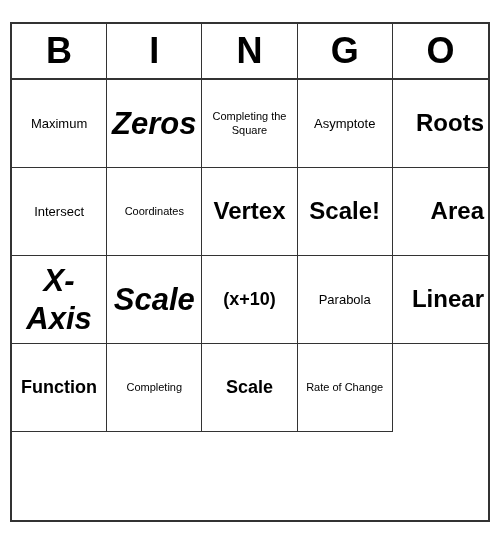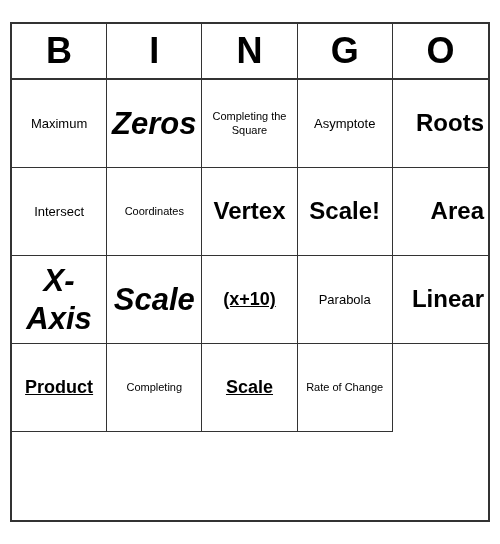--- a/index.html
+++ b/index.html
@@ -79,21 +79,20 @@
     }
 
     .size-lg {
       font-size: 24px;
       font-weight: bold;
     }
 
     .size-md {
       font-size: 18px;
       font-weight: bold;
-      text-decoration: underline;
     }
 
     .size-sm {
       font-size: 13px;
     }
 
     .size-xs {
       font-size: 11px;
     }
   </style>
@@ -148,21 +147,21 @@
       <div class="bingo-cell">
         <span class="cell-text size-md">(x+10)</span>
       </div>
       <div class="bingo-cell">
         <span class="cell-text size-sm">Parabola</span>
       </div>
       <div class="bingo-cell">
         <span class="cell-text size-lg">Linear</span>
       </div>
       <div class="bingo-cell">
-        <span class="cell-text size-md">Product</span>
+        <span class="cell-text size-md">Function</span>
       </div>
       <div class="bingo-cell">
         <span class="cell-text size-xs">Completing</span>
       </div>
       <div class="bingo-cell">
         <span class="cell-text size-md">Scale</span>
       </div>
       <div class="bingo-cell">
         <span class="cell-text size-xs">Rate of Change</span>
       </div>

